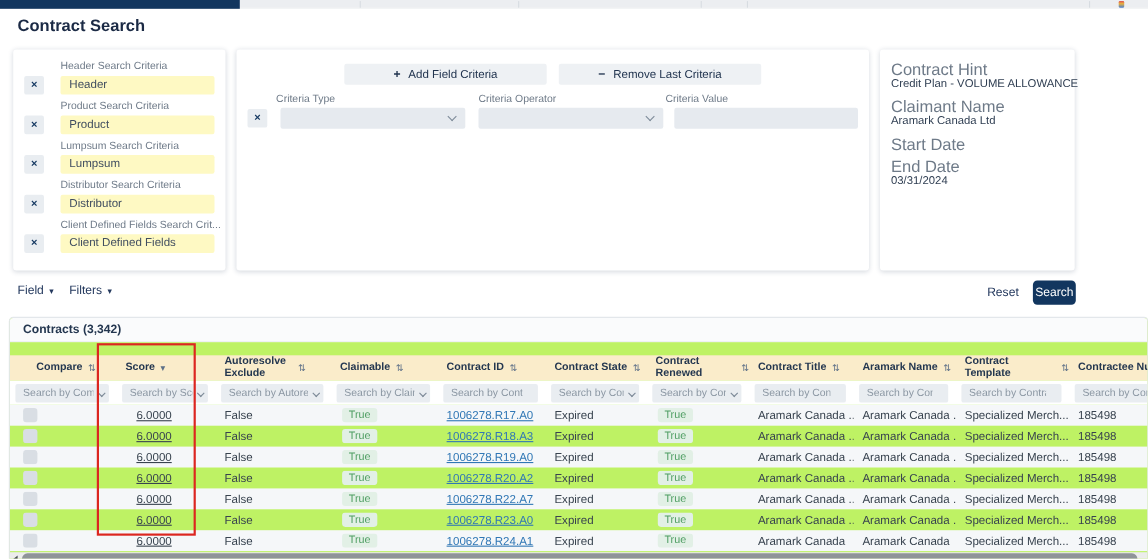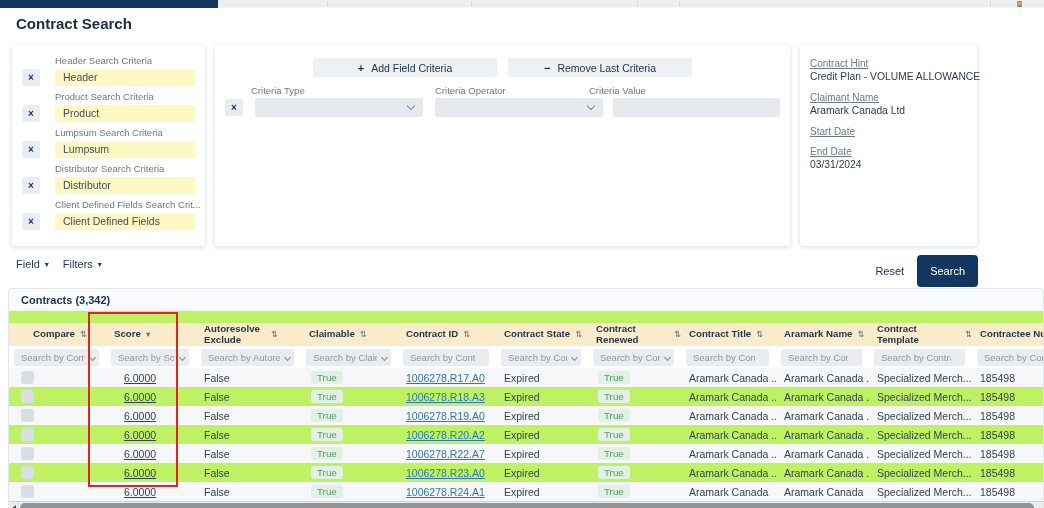--- a/index.html
+++ b/index.html
@@ -41,32 +41,32 @@
   .fc-remove { left:293px; width:184px; }
   .fc-label { position:absolute; top:40px; font-size:9.5px; color:#6e7a88; }
   .fc-row-x { position:absolute; left:10px; top:54px; }
   .fc-select { position:absolute; top:53px; height:19px; background:#e6eaef; border-radius:2px; }
   .chev { position:absolute; width:6px; height:6px; border-right:1.4px solid #7e8b99; border-bottom:1.4px solid #7e8b99;
           transform:rotate(45deg); }
   .fc-select .chev { right:9px; top:5px; }
 
   
   .hint-group { margin-bottom:7px; }
-  .hint-label { font-size:10px; color:#6e7a88; line-height:13px;text-decoration:underline; }
+  .hint-label { font-size:15px; color:#6e7a88; line-height:13px; }
   .hint-value { font-size:10.3px; color:#2f3e52; line-height:14px; white-space:nowrap; }
 
   
   .toolbar { position:absolute; left:0; top:255px; width:1044px; height:24px; }
   .tb-left { position:absolute; left:16px; top:3px; display:flex; gap:14px; align-items:center; }
   .tb-dd { font-size:11px; color:#24395e; display:flex; align-items:center; gap:5px; cursor:pointer; }
   .tb-caret { font-size:8px; color:#24395e; }
   .tb-right { position:absolute; right:66px; top:0; display:flex; align-items:center; gap:13px; }
   .reset-link { font-size:11px; color:#24395e; cursor:pointer; background:none; border:none; }
   .search-btn { background:#12365f; color:#fff; font-size:11px; border:none; border-radius:4px;
-                height:32px; padding:0 13px; cursor:pointer; }
+                height:22px; padding:0 2px; cursor:pointer; }
 
   
   .panel { position:absolute; left:8px; top:288px; width:1036px; height:228px;
            border:1px solid #e3e7eb; border-radius:4px; background:#bef264; overflow:hidden; }
   .panel-title-bar { height:22px; background:#fafbfc; border-bottom:1px solid #eef1f3; }
   .panel-title { font-size:11px; font-weight:bold; color:#243750; line-height:22px; padding-left:12px; }
 
   .grid-row { display:grid; grid-template-columns:97px 90px 105px 97px 98px 92px 93px 95px 93px 103px 130px; }
 
   .thead { position:absolute; left:0; top:34px; width:1100px; height:23px; background:#faecca; }
@@ -162,21 +162,21 @@
     <button class="fc-btn fc-add">
       <span class="sym">+</span>
       <span>Add Field Criteria</span>
     </button>
     <button class="fc-btn fc-remove">
       <span class="sym">−</span>
       <span>Remove Last Criteria</span>
     </button>
     <div class="fc-label" style="left:36px">Criteria Type</div>
     <div class="fc-label" style="left:220px">Criteria Operator</div>
-    <div class="fc-label" style="left:374px">Criteria Value</div>
+    <div class="fc-label" style="left:390px">Criteria Value</div>
     <button class="x-btn fc-row-x">×</button>
     <div class="fc-select" style="left:40px;width:168px">
       <span class="chev"></span>
     </div>
     <div class="fc-select" style="left:220px;width:168px">
       <span class="chev"></span>
     </div>
     <div class="fc-select" style="left:398px;width:167px"></div>
   </div>
 

